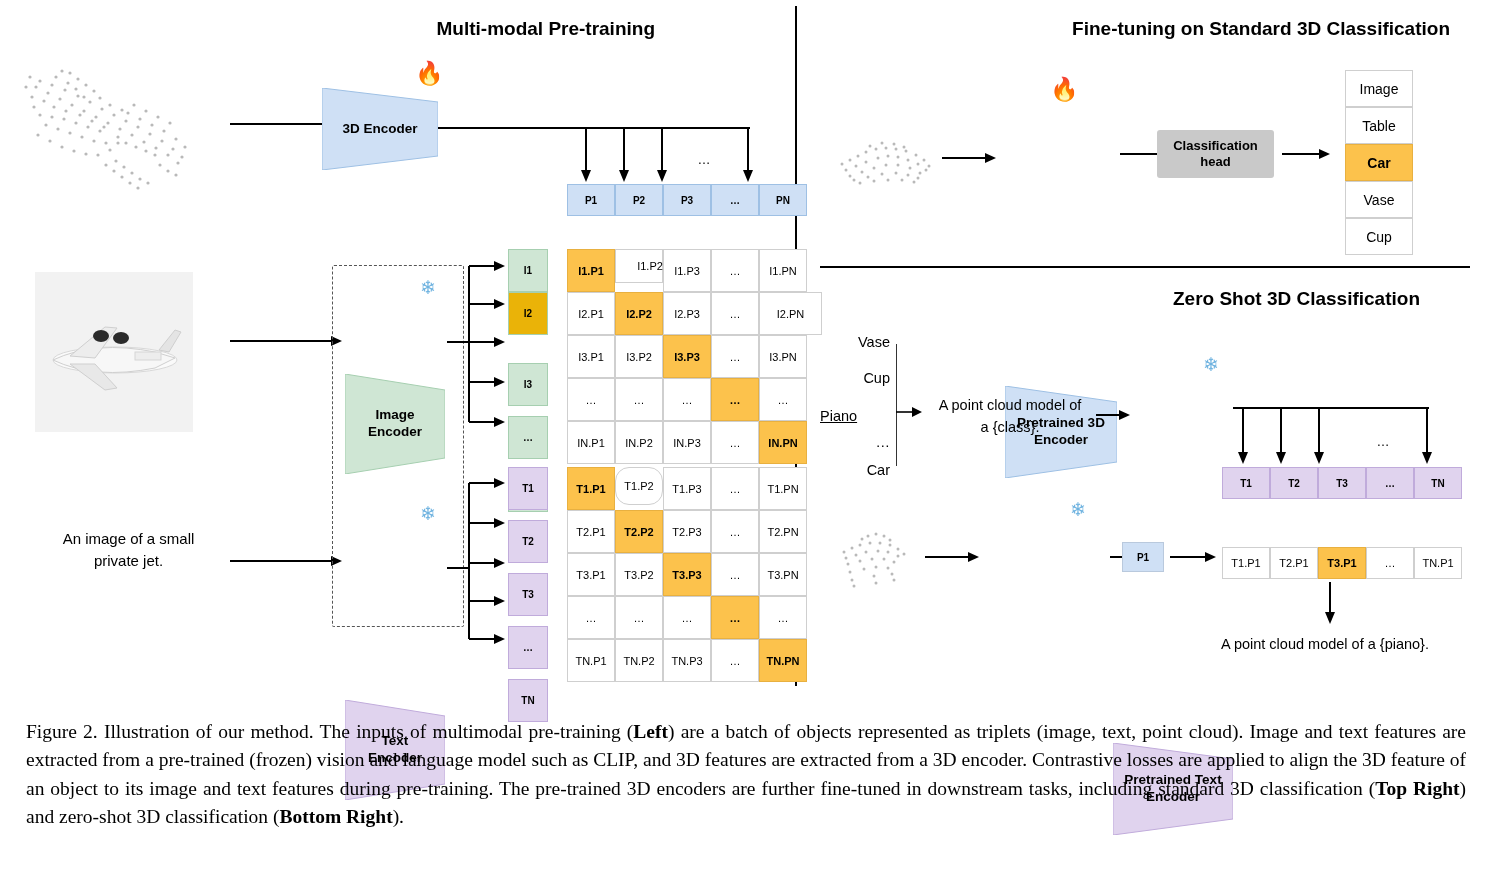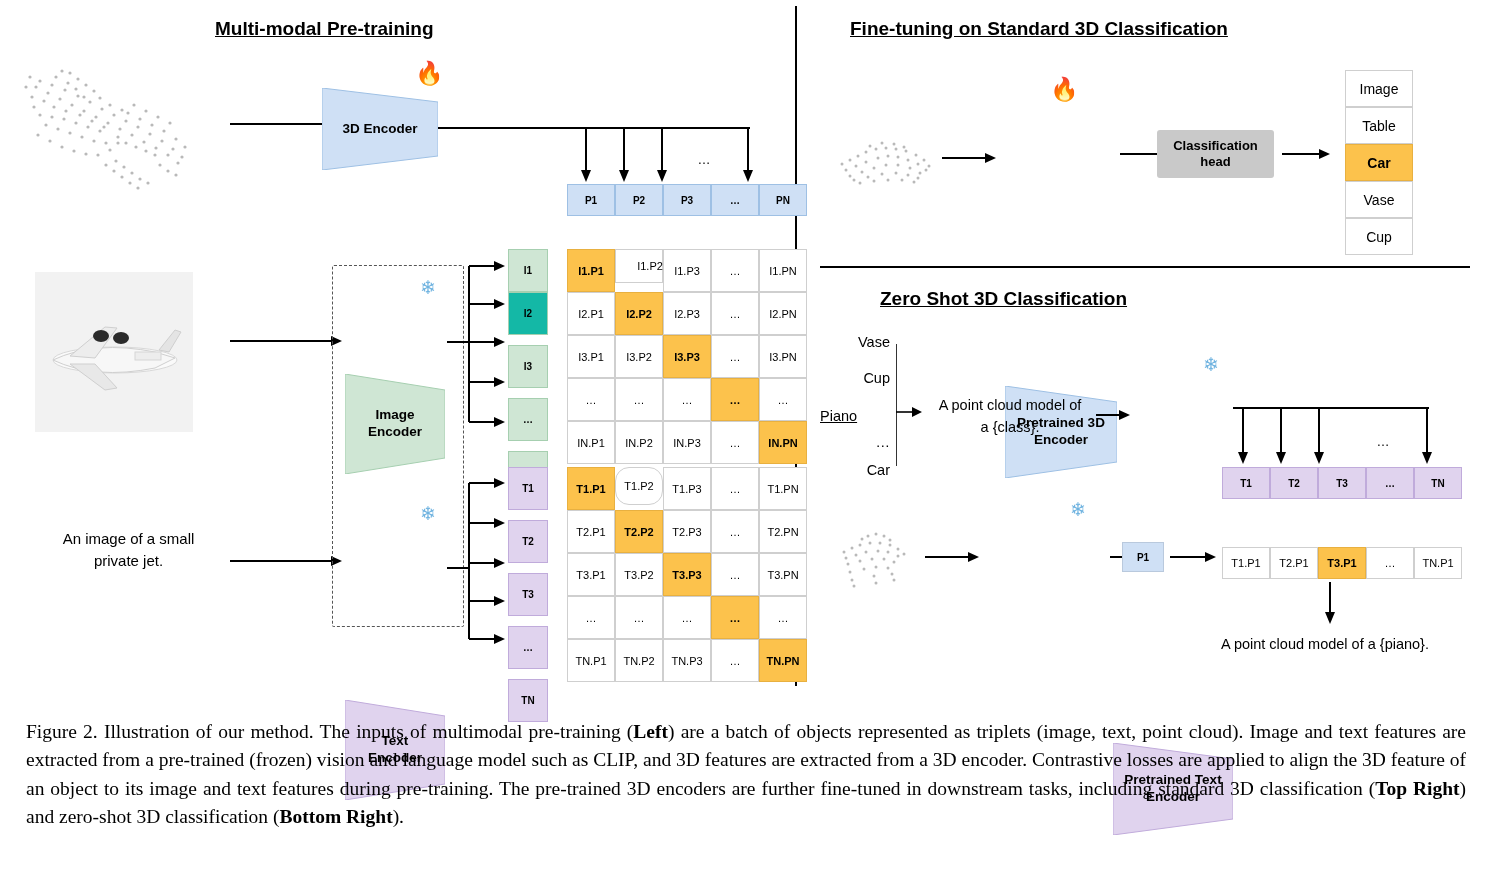--- a/index.html
+++ b/index.html
@@ -1,19 +1,19 @@
 <!DOCTYPE html>
 <html><head>
 <meta charset="utf-8">
 <style>
   html,body{margin:0;padding:0;}
   body{width:1490px;height:888px;background:#ffffff;font-family:"Liberation Sans",sans-serif;color:#000;position:relative;overflow:hidden;}
   #fig{position:absolute;left:0;top:0;width:1490px;height:888px;}
   .abs{position:absolute;}
-  .ttl{font-weight:bold;font-size:19px;text-align:left;text-decoration:underline;}
+  .ttl{font-weight:bold;font-size:19px;text-align:right;}
   .divider-v{position:absolute;background:#000;}
   .divider-h{position:absolute;background:#000;}
   
   .trap{position:relative;}
   .trap svg{position:absolute;left:0;top:0;}
   .trap .lbl{position:absolute;left:0;top:0;width:100%;height:100%;display:flex;align-items:center;justify-content:center;font-weight:bold;font-size:13.5px;text-align:center;line-height:1.25;}
   
   .cellbox{box-sizing:border-box;border:1px solid #cfcfcf;display:flex;align-items:center;justify-content:center;font-size:11px;background:#fff;}
   .labelbox{box-sizing:border-box;border:1px solid #b9c9dd;display:flex;align-items:center;justify-content:center;font-weight:bold;font-size:10px;}
   .arrow{position:absolute;}
@@ -251,40 +251,40 @@
     <line x1="22" y1="168" x2="50" y2="168" stroke="#000" stroke-width="2"></line>
     <polygon points="58,12 47,7 47,17" fill="#000"></polygon>
     <polygon points="58,52 47,47 47,57" fill="#000"></polygon>
     <polygon points="58,92 47,87 47,97" fill="#000"></polygon>
     <polygon points="58,130 47,125 47,135" fill="#000"></polygon>
     <polygon points="58,168 47,163 47,173" fill="#000"></polygon>
   </svg>
 
   <div class="abs" id="i-labels" style="left:508px;top:249px;">
       <div class="labelbox" style="width: 40px; height: 43px; background: rgb(207, 230, 212); border-color: rgb(166, 207, 176); ">I1</div>
-      <div class="labelbox" style="width: 40px; height: 43px; background: #14b8a6; border-color: rgb(166, 207, 176); margin-bottom: 10px;">I2</div>
+      <div class="labelbox" style="width: 40px; height: 43px; background: #eab308; border-color: rgb(166, 207, 176); margin-bottom: 28px;">I2</div>
       <div class="labelbox" style="width: 40px; height: 43px; background: rgb(207, 230, 212); border-color: rgb(166, 207, 176); margin-bottom: 10px;">I3</div>
       <div class="labelbox" style="width: 40px; height: 43px; background: rgb(207, 230, 212); border-color: rgb(166, 207, 176); margin-bottom: 10px;">…</div>
       <div class="labelbox" style="width: 40px; height: 43px; background: rgb(207, 230, 212); border-color: rgb(166, 207, 176); margin-bottom: 10px;">IN</div>
     </div>
 
   <div class="abs" id="i-matrix" style="left:567px;top:249px;">
       <div style="display: flex; height: 43px;">
         <div class="cellbox" style="width: 48px; height: 43px; background: rgb(252, 194, 76); font-weight: bold; border-color: rgb(232, 176, 64);">I1.P1</div>
         <div class="cellbox" style="width: 48px; height: 34px; padding-left: 22px;">I1.P2</div>
         <div class="cellbox" style="width: 48px; height: 43px;">I1.P3</div>
         <div class="cellbox" style="width: 48px; height: 43px;">…</div>
         <div class="cellbox" style="width: 48px; height: 43px;">I1.PN</div>
       </div>
       <div style="display: flex; height: 43px;">
         <div class="cellbox" style="width: 48px; height: 43px;">I2.P1</div>
         <div class="cellbox" style="width: 48px; height: 43px; background: rgb(252, 194, 76); font-weight: bold; border-color: rgb(232, 176, 64);">I2.P2</div>
         <div class="cellbox" style="width: 48px; height: 43px;">I2.P3</div>
         <div class="cellbox" style="width: 48px; height: 43px;">…</div>
-        <div class="cellbox" style="width: 48px; height: 43px;">I2.PN</div>
+        <div class="cellbox" style="width: 63px; height: 43px;">I2.PN</div>
       </div>
       <div style="display: flex; height: 43px;">
         <div class="cellbox" style="width: 48px; height: 43px;">I3.P1</div>
         <div class="cellbox" style="width: 48px; height: 43px;">I3.P2</div>
         <div class="cellbox" style="width: 48px; height: 43px; background: rgb(252, 194, 76); font-weight: bold; border-color: rgb(232, 176, 64);">I3.P3</div>
         <div class="cellbox" style="width: 48px; height: 43px;">…</div>
         <div class="cellbox" style="width: 48px; height: 43px;">I3.PN</div>
       </div>
       <div style="display: flex; height: 43px;">
         <div class="cellbox" style="width: 48px; height: 43px;">…</div>

